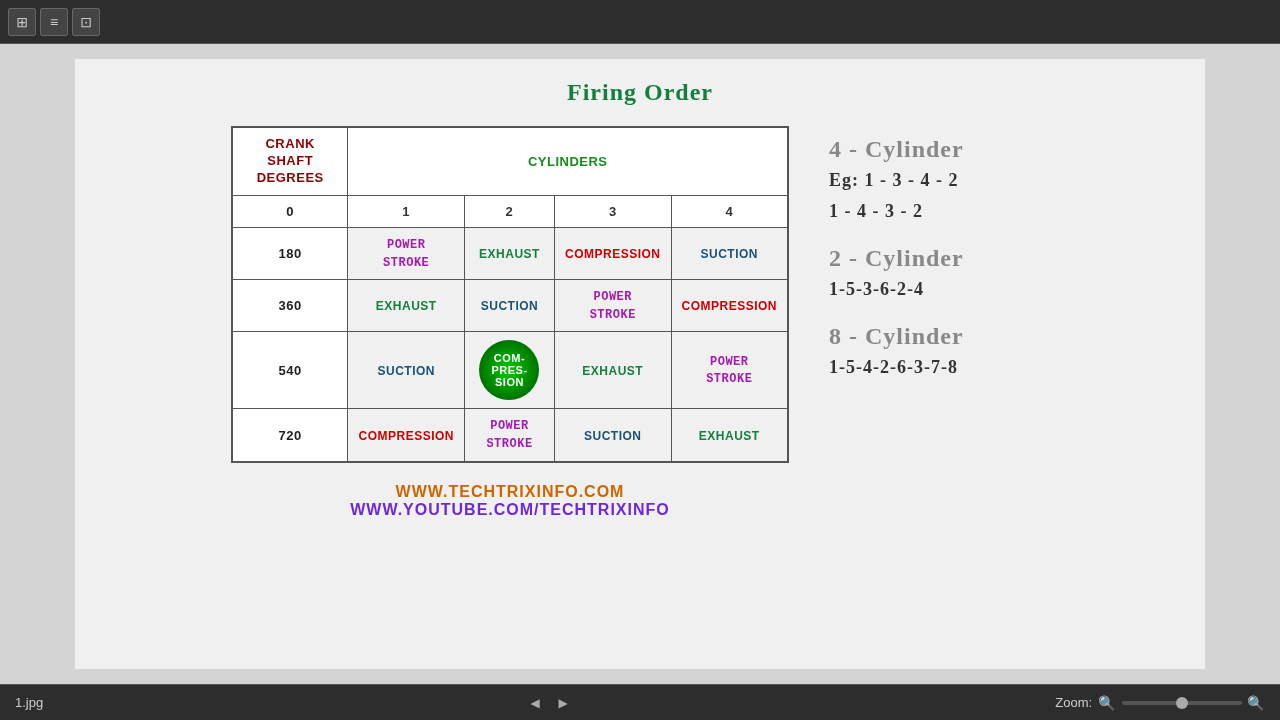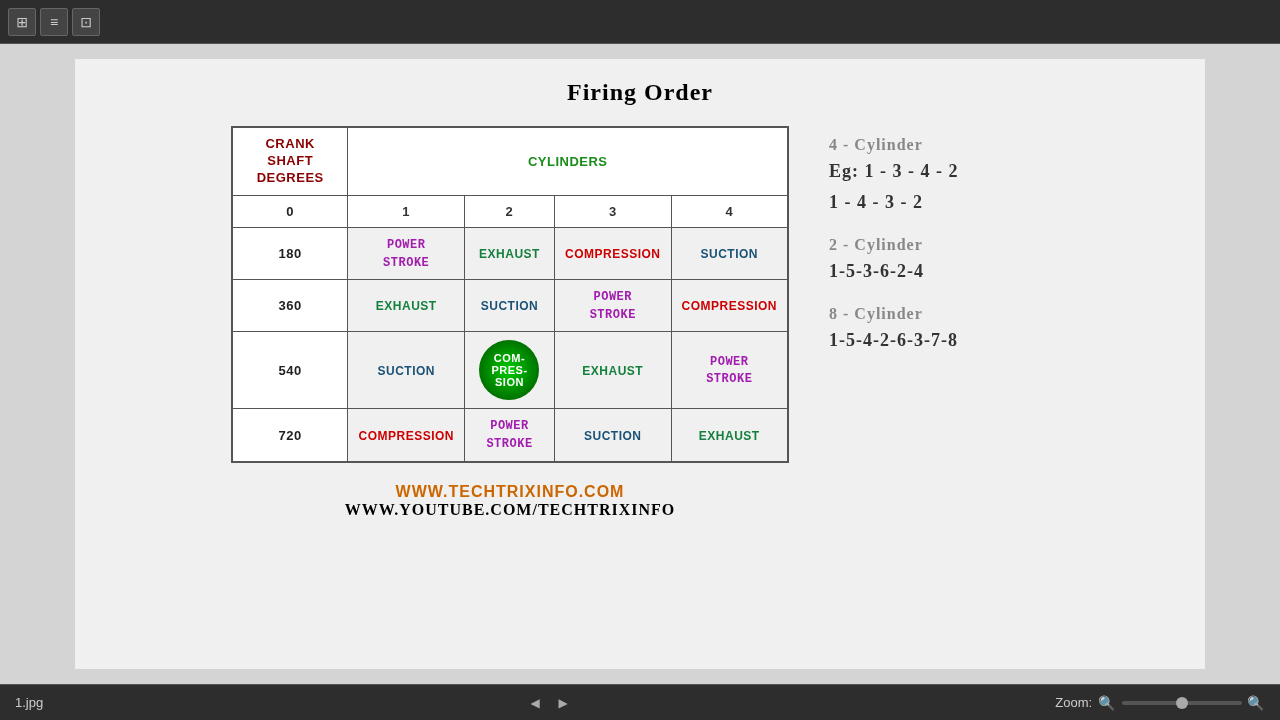--- a/index.html
+++ b/index.html
@@ -59,21 +59,21 @@
       padding: 20px 30px;
       position: relative;
       display: flex;
       flex-direction: column;
       align-items: center;
     }
 
     .page-title {
       font-size: 24px;
       font-weight: bold;
-      color: #000000;
+      color: #15803d;
       text-align: center;
       margin-bottom: 20px;
       font-family: Georgia, serif;
       letter-spacing: 1px;
     }
 
     .content-wrapper {
       display: flex;
       flex-direction: row;
       align-items: flex-start;
@@ -166,21 +166,21 @@
       min-width: 220px;
       padding-top: 10px;
     }
 
     .cyl-group {
       color: #888;
       font-family: Georgia, serif;
     }
 
     .cyl-group .cyl-title {
-      font-size: 16px;
+      font-size: 24px;
       font-weight: bold;
       letter-spacing: 1px;
       color: #888;
     }
 
     .cyl-group .cyl-order {
       font-size: 18px;
       font-weight: bold;
       color: #333;
       letter-spacing: 1px;
@@ -198,22 +198,21 @@
       display: block;
       font-size: 16px;
       font-weight: bold;
       color: #cc6600;
       text-decoration: none;
       letter-spacing: 1px;
       font-family: Arial, sans-serif;
     }
 
     .footer-links a:last-child {
-      color: #000000;
-      font-family: Liberation Serif, serif;
+      color: #6d28d9;
     }
 
     
     .statusbar {
       height: 40px;
       background: #2d2d2d;
       border-top: 1px solid #555;
       display: flex;
       align-items: center;
       justify-content: space-between;

